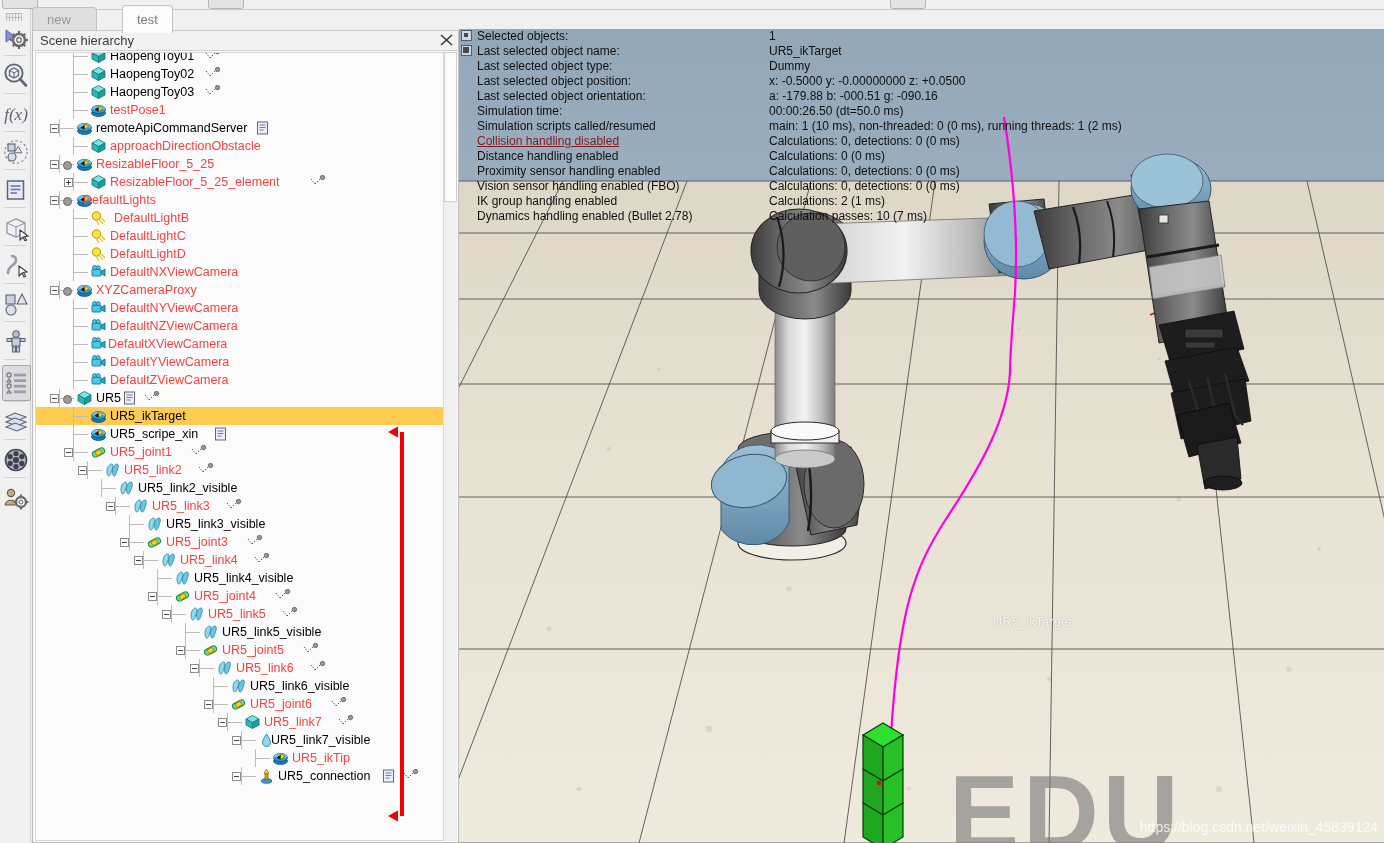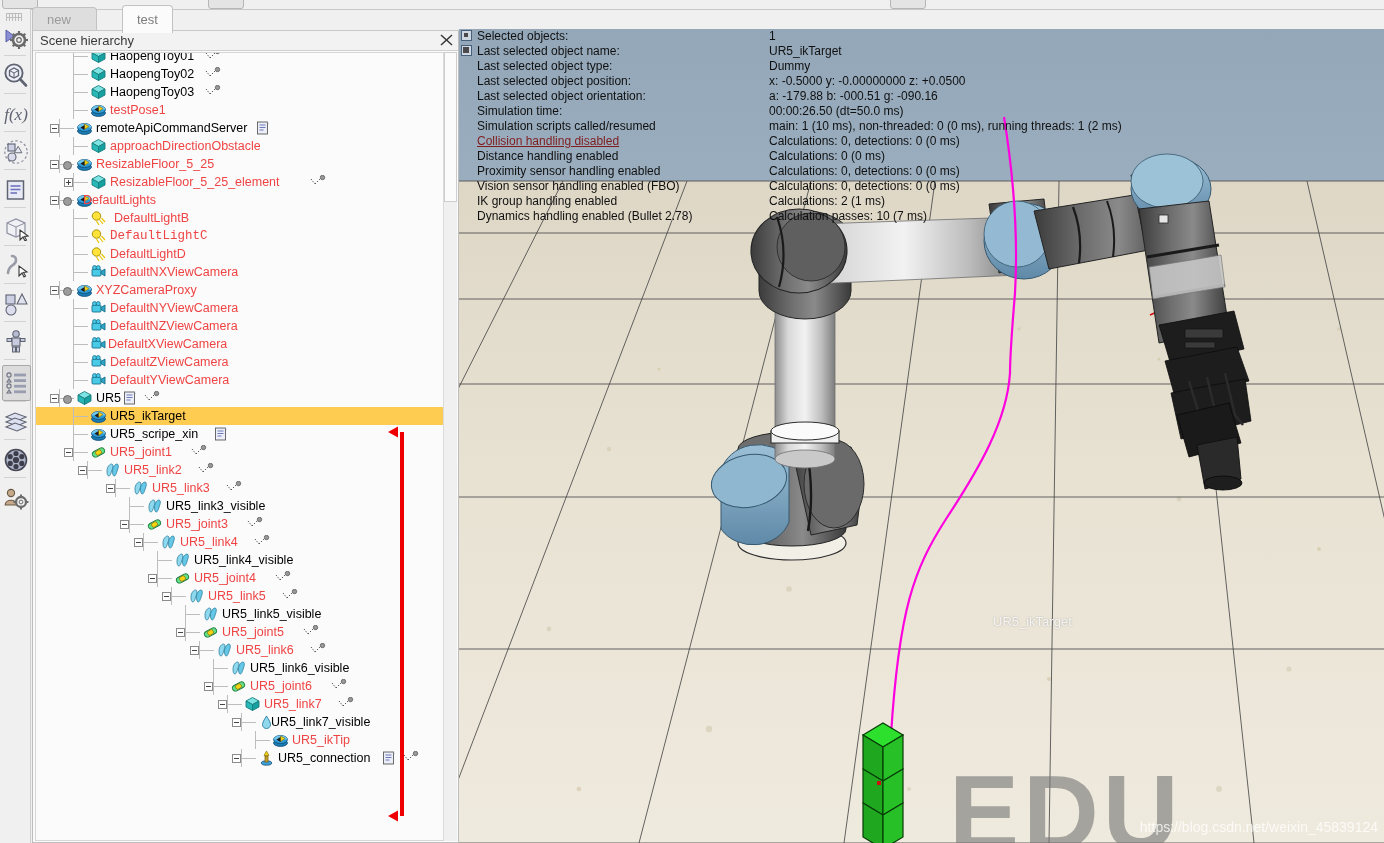--- a/index.html
+++ b/index.html
@@ -428,21 +428,21 @@
             <span class="ico" style="left: 54px;">
               <svg width="17" height="16" viewBox="0 0 17 16">
                 <circle cx="6.5" cy="6" r="4.2" fill="#ffe23a" stroke="#a08b00" stroke-width="0.9"></circle>
                 <g stroke="#e8c500" stroke-width="1.2">
                   <line x1="9" y1="9" x2="13" y2="14"></line>
                   <line x1="11.5" y1="8" x2="15" y2="12"></line>
                   <line x1="6.5" y1="11" x2="9" y2="15"></line>
                 </g>
               </svg>
             </span>
-            <span class="lbl" style="left: 74px; font-family: Liberation Mono, monospace;">DefaultLightC</span>
+            <span class="lbl" style="left: 74px;">DefaultLightC</span>
           </div>
           <div class="row dim">
             <div class="tline v" style="left: 37px; top: 0px; height: 18px;"></div>
             <div class="tline h" style="left: 37px; top: 9px; width: 15px;"></div>
             <span class="ico" style="left: 54px;">
               <svg width="17" height="16" viewBox="0 0 17 16">
                 <circle cx="6.5" cy="6" r="4.2" fill="#ffe23a" stroke="#a08b00" stroke-width="0.9"></circle>
                 <g stroke="#e8c500" stroke-width="1.2">
                   <line x1="9" y1="9" x2="13" y2="14"></line>
                   <line x1="11.5" y1="8" x2="15" y2="12"></line>
@@ -524,34 +524,34 @@
             <div class="tline v" style="left: 37px; top: 0px; height: 18px;"></div>
             <div class="tline h" style="left: 37px; top: 9px; width: 15px;"></div>
             <span class="ico" style="left: 54px;">
               <svg width="17" height="16" viewBox="0 0 17 16">
                 <rect x="2" y="5" width="9" height="7" rx="1" fill="#49cbe8" stroke="#18708c" stroke-width="0.9"></rect>
                 <path d="M11 7.5 L15 5 L15 12 L11 9.5 Z" fill="#2fa8c8" stroke="#18708c" stroke-width="0.9"></path>
                 <circle cx="4.5" cy="3.6" r="2" fill="#49cbe8" stroke="#18708c" stroke-width="0.8"></circle>
                 <circle cx="8.2" cy="3.6" r="2" fill="#49cbe8" stroke="#18708c" stroke-width="0.8"></circle>
               </svg>
             </span>
-            <span class="lbl" style="left: 74px;">DefaultZViewCamera</span>
+            <span class="lbl" style="left: 74px;">DefaultYViewCamera</span>
           </div>
           <div class="row dim">
             <div class="tline v" style="left: 37px; top: 0px; height: 18px;"></div>
             <div class="tline h" style="left: 37px; top: 9px; width: 15px;"></div>
             <span class="ico" style="left: 54px;">
               <svg width="17" height="16" viewBox="0 0 17 16">
                 <rect x="2" y="5" width="9" height="7" rx="1" fill="#49cbe8" stroke="#18708c" stroke-width="0.9"></rect>
                 <path d="M11 7.5 L15 5 L15 12 L11 9.5 Z" fill="#2fa8c8" stroke="#18708c" stroke-width="0.9"></path>
                 <circle cx="4.5" cy="3.6" r="2" fill="#49cbe8" stroke="#18708c" stroke-width="0.8"></circle>
                 <circle cx="8.2" cy="3.6" r="2" fill="#49cbe8" stroke="#18708c" stroke-width="0.8"></circle>
               </svg>
             </span>
-            <span class="lbl" style="left: 74px;">DefaultYViewCamera</span>
+            <span class="lbl" style="left: 74px;">DefaultZViewCamera</span>
           </div>
           <div class="row">
             <div class="tline v" style="left: 23px; top: 0px; height: 18px;"></div>
             <div class="tline h" style="left: 23px; top: 9px; width: 15px;"></div>
             <div class="exp" style="left: 14px;"></div>
             <div style="position: absolute; left: 27px; top: 6px; width: 7px; height: 7px; border-radius: 50%; background: rgb(156, 156, 156); border: 1px solid rgb(106, 106, 106);"></div>
             <span class="ico" style="left: 40px;">
               <svg width="17" height="16" viewBox="0 0 17 16">
                 <polygon points="2,5 8.5,1.5 15,5 8.5,8.5" fill="#7de3e3" stroke="#1c7d7d" stroke-width="0.9"></polygon>
                 <polygon points="2,5 8.5,8.5 8.5,14.5 2,11" fill="#27b8b8" stroke="#1c7d7d" stroke-width="0.9"></polygon>
@@ -637,20 +637,31 @@
                 <path d="M3 9 C3 4.5 6 2 7.6 2 C9.2 2 9.2 5 8.4 7 C7.6 9 6.6 14 4.9 14 C3.4 14 3 11.5 3 9 Z" fill="#8fd9ee" stroke="#2d7fa0" stroke-width="0.8"></path>
                 <path d="M8.5 9 C8.5 4.5 11.4 2 13 2 C14.6 2 14.6 5 13.8 7 C13 9 12 14 10.3 14 C8.9 14 8.5 11.5 8.5 9 Z" fill="#64c8e6" stroke="#2d7fa0" stroke-width="0.8"></path>
               </svg>
             </span>
             <span class="lbl" style="left: 88px;">UR5_link2</span>
             <span class="dyn" style="left: 161px;"><svg width="22" height="13" viewBox="0 0 22 13">
                 <path d="M2 4 L6 9" stroke="#555" stroke-width="1" stroke-dasharray="1.4 1.4"></path>
                 <path d="M6 9 L12 3" stroke="#555" stroke-width="1" stroke-dasharray="1.4 1.4"></path>
                 <circle cx="13.5" cy="2.5" r="2.2" fill="#9a9a9a" stroke="#4a4a4a" stroke-width="0.7"></circle>
               </svg></span>
+          </div>
+          <div class="row">
+            <div class="tline v" style="left: 65px; top: 0px; height: 18px;"></div>
+            <div class="tline h" style="left: 65px; top: 9px; width: 15px;"></div>
+            <span class="ico" style="left: 82px;">
+              <svg width="17" height="16" viewBox="0 0 17 16">
+                <path d="M3 9 C3 4.5 6 2 7.6 2 C9.2 2 9.2 5 8.4 7 C7.6 9 6.6 14 4.9 14 C3.4 14 3 11.5 3 9 Z" fill="#8fd9ee" stroke="#2d7fa0" stroke-width="0.8"></path>
+                <path d="M8.5 9 C8.5 4.5 11.4 2 13 2 C14.6 2 14.6 5 13.8 7 C13 9 12 14 10.3 14 C8.9 14 8.5 11.5 8.5 9 Z" fill="#64c8e6" stroke="#2d7fa0" stroke-width="0.8"></path>
+              </svg>
+            </span>
+            <span class="lbl" style="left: 102px;">UR5_link2_visible</span>
           </div>
           <div class="row dim">
             <div class="tline v" style="left: 79px; top: 0px; height: 18px;"></div>
             <div class="tline h" style="left: 79px; top: 9px; width: 15px;"></div>
             <div class="exp" style="left: 70px;"></div>
             <span class="ico" style="left: 96px;">
               <svg width="17" height="16" viewBox="0 0 17 16">
                 <path d="M3 9 C3 4.5 6 2 7.6 2 C9.2 2 9.2 5 8.4 7 C7.6 9 6.6 14 4.9 14 C3.4 14 3 11.5 3 9 Z" fill="#8fd9ee" stroke="#2d7fa0" stroke-width="0.8"></path>
                 <path d="M8.5 9 C8.5 4.5 11.4 2 13 2 C14.6 2 14.6 5 13.8 7 C13 9 12 14 10.3 14 C8.9 14 8.5 11.5 8.5 9 Z" fill="#64c8e6" stroke="#2d7fa0" stroke-width="0.8"></path>
               </svg>

